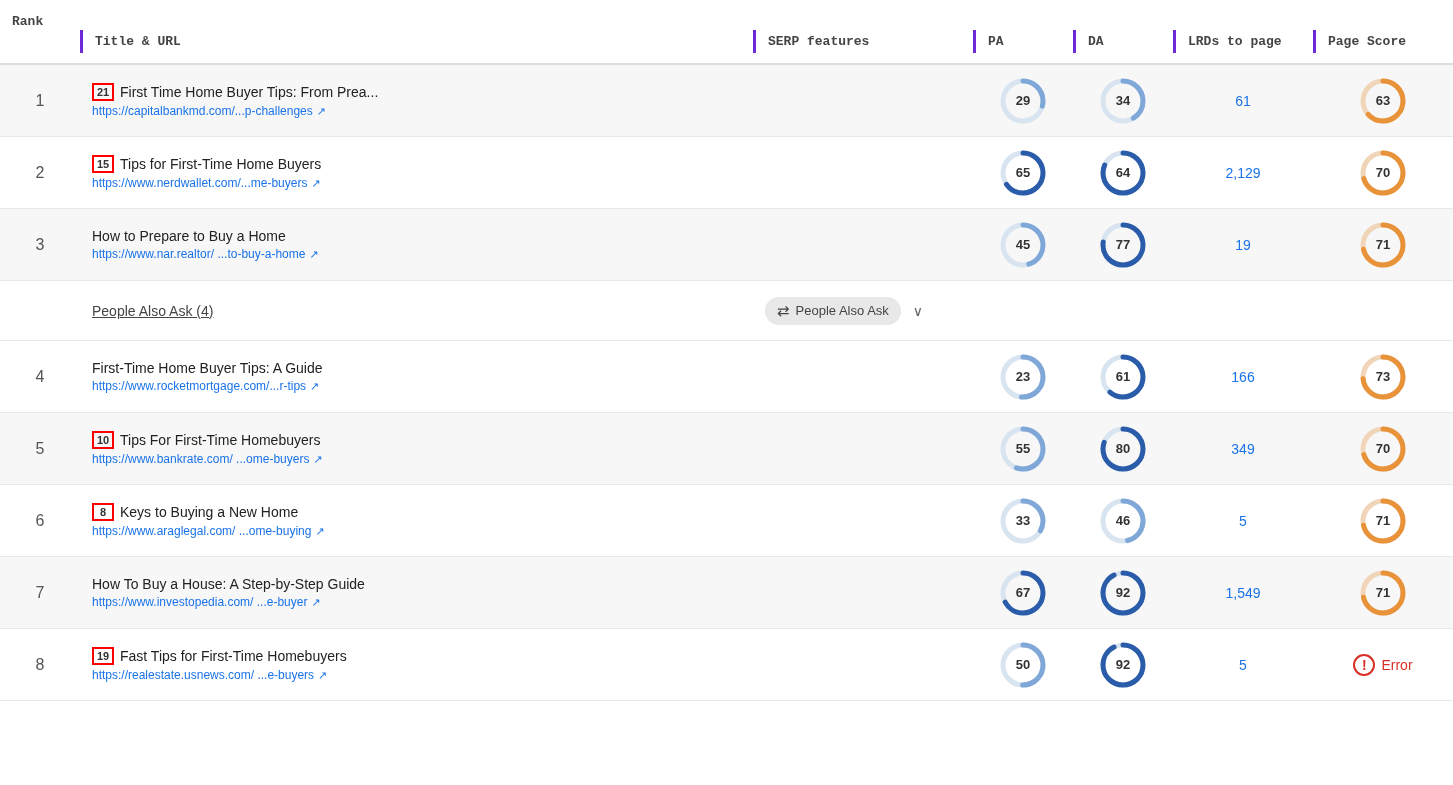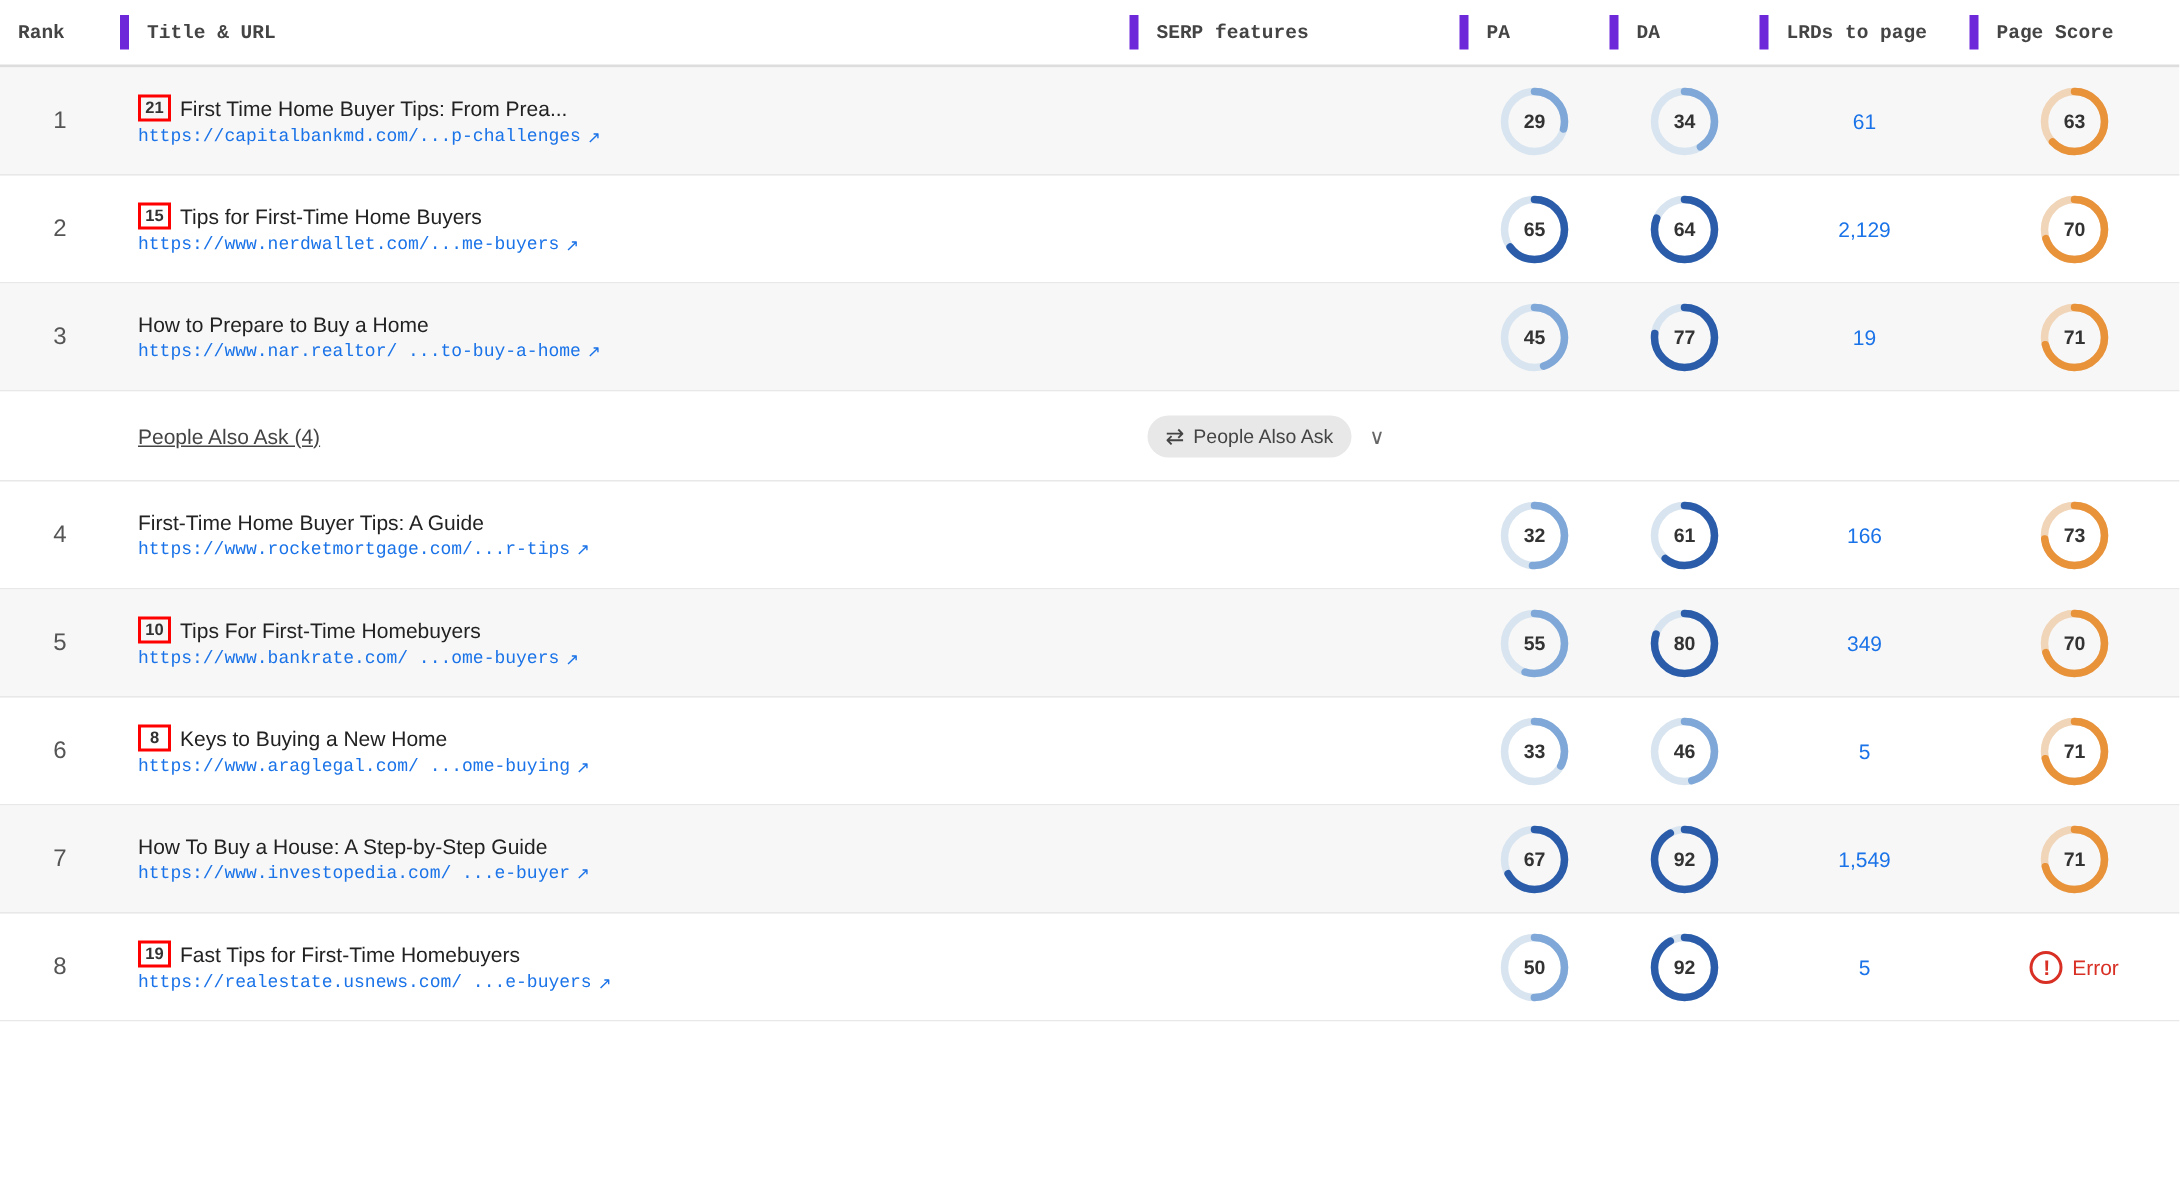--- a/index.html
+++ b/index.html
@@ -10,39 +10,39 @@
     .table-header {
       display: grid;
       grid-template-columns: 80px 1fr 220px 100px 100px 140px 140px;
       border-bottom: 2px solid #ddd;
       padding: 10px 0;
       font-weight: 600;
       font-size: 13px;
       color: #444;
     }
     .table-header > div { padding: 4px 12px; font-family: Liberation Mono, monospace; }
-    .col-sep { border-left: 6px solid #6d28d9; }
+    .col-sep { border-left: 3px solid #6d28d9; margin-top: 20px; }
 
     .table-row {
       display: grid;
       grid-template-columns: 80px 1fr 220px 100px 100px 140px 140px;
       border-bottom: 1px solid #e8e8e8;
       align-items: center;
       min-height: 72px;
     }
     .table-row.shaded { background: #f7f7f7; }
     .table-row.paa-row { background: #fff; min-height: 60px; }
 
     .cell { padding: 8px 12px; display: flex; align-items: center; }
     .cell-rank { font-size: 16px; font-weight: 500; color: #555; justify-content: center; }
     .cell-title { flex-direction: column; align-items: flex-start; gap: 3px; }
 
     .title-text { font-size: 14px; color: #222; display: flex; align-items: center; gap: 4px; }
     .url-text { font-size: 12px; color: #1a73e8; display: flex; align-items: center; gap: 4px; }
-    .url-text a { color: #1a73e8; text-decoration: none; font-family: Liberation Mono, monospace; }
+    .url-text a { color: #1a73e8; text-decoration: none; }
 
     .badge {
       display: inline-flex;
       align-items: center;
       justify-content: center;
       border: 2px solid red;
       color: #333;
       font-size: 11px;
       font-weight: 600;
       min-width: 22px;
@@ -244,21 +244,21 @@
            <span class="external-icon">↗</span>
          </div>
       </div>
       <div class="cell"></div>
       <div class="cell" style="justify-content:center;">
           <div class="donut-wrap" style="width:46px;height:46px;">
     <svg width="46" height="46" viewBox="0 0 46 46" style="transform:rotate(-90deg)">
       <circle cx="23" cy="23" r="20" fill="none" stroke="#d8e4ef" stroke-width="5"></circle>
       <circle cx="23" cy="23" r="20" fill="none" stroke="#7fa8d8" stroke-width="5" stroke-dasharray="64.08849013323179 61.57521601035994" stroke-linecap="round"></circle>
     </svg>
-    <span class="donut-label">32</span>
+    <span class="donut-label">23</span>
   </div>
         </div>
       <div class="cell" style="justify-content:center;">
           <div class="donut-wrap" style="width:46px;height:46px;">
     <svg width="46" height="46" viewBox="0 0 46 46" style="transform:rotate(-90deg)">
       <circle cx="23" cy="23" r="20" fill="none" stroke="#d8e4ef" stroke-width="5"></circle>
       <circle cx="23" cy="23" r="20" fill="none" stroke="#2a5caa" stroke-width="5" stroke-dasharray="76.65486074759094 49.00884539600078" stroke-linecap="round"></circle>
     </svg>
     <span class="donut-label">61</span>
   </div>

